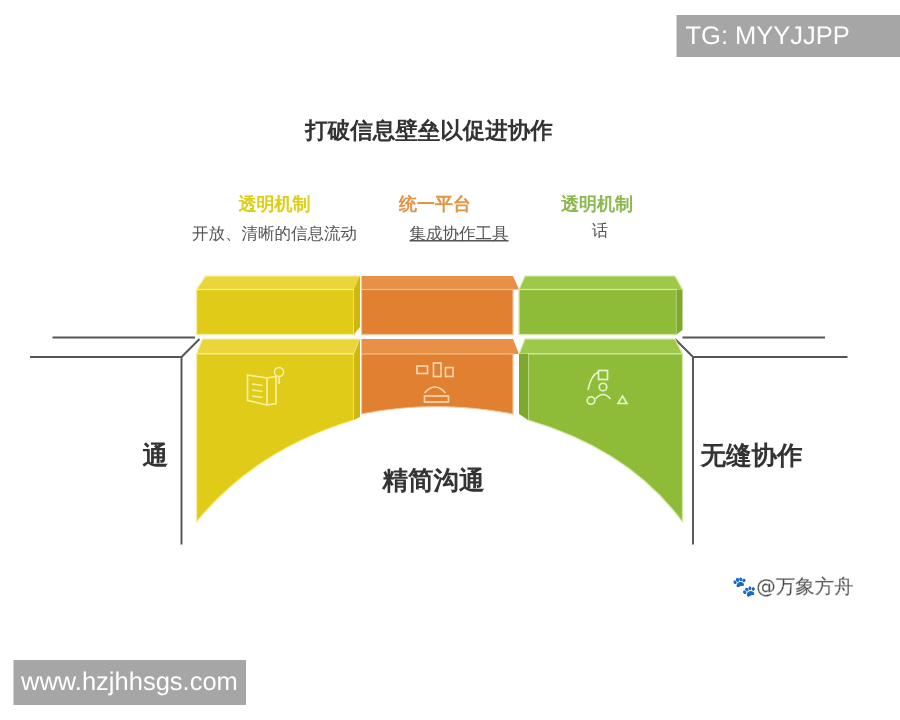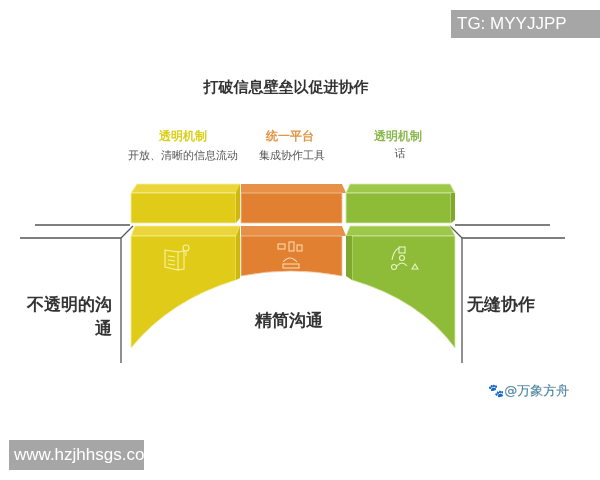--- a/index.html
+++ b/index.html
@@ -16,40 +16,40 @@
     .col-head { font-size: 12px; font-weight: bold; text-align: center; width: 120px; }
     .col-desc { font-size: 11px; color: #555555; text-align: center; line-height: 12px; }
     .side-label { font-size: 17px; font-weight: bold; color: #333333; line-height: 24px; }
     .center-label { font-size: 17px; font-weight: bold; color: #333333; }
     .watermark-tg {
       left: 451px; top: 10px; width: 155px; height: 28px;
       background: #a6a6a6; color: #ffffff; font-family: "Liberation Sans", sans-serif;
       font-size: 17px; line-height: 28px; padding-left: 6px; box-sizing: border-box;
     }
     .watermark-url {
-      left: 9px; top: 440px; width: 135px; height: 30px;
+      left: 9px; top: 440px; width: 155px; height: 30px;
       background: #a6a6a6; color: #ffffff; font-family: "Liberation Sans", sans-serif;
       font-size: 17px; line-height: 30px; padding-left: 5px; box-sizing: border-box;
     }
     .credit {
-      left: 488px; top: 382px; font-size: 13px; color: #0369a1;
+      left: 488px; top: 382px; font-size: 13px; color: #404040;
       -webkit-text-stroke: 0.3px #bbbbbb;
     }
   </style>
 </head>
 <body>
 
 <div class="abs title">打破信息壁垒以促进协作</div>
 
 <div class="abs col-head" style="left:123px; top:128px; color:#dccf1a;">透明机制</div>
 <div class="abs col-head" style="left:230px; top:128px; color:#e29445;">统一平台</div>
 <div class="abs col-head" style="left:338px; top:128px; color:#8cb850;">透明机制</div>
 
 <div class="abs col-desc" style="left:123px; top:150px; width:120px;">开放、清晰的信息流动</div>
-<div class="abs col-desc" style="left:232px; top:150px; width:120px;">集成协作工具</div>
+<div class="abs col-desc" style="left:246px; top:150px; width:120px;text-decoration:underline;">集成协作工具</div>
 <div class="abs col-desc" style="left:350px; top:148px; width:100px;">
   <div>话</div>
 </div>
 
 <svg class="abs" style="left:0; top:0;" width="600" height="480">
 
   <g stroke="#555555" stroke-width="1.3" fill="none">
     <line x1="35" y1="225" x2="130" y2="225"></line>
     <line x1="20" y1="238" x2="121" y2="238"></line>
     <line x1="121" y1="238" x2="133" y2="226"></line>
@@ -112,21 +112,20 @@
     <rect x="399" y="247" width="6" height="6"></rect>
     <circle cx="402" cy="258" r="2.5"></circle>
     <path d="M397,266 Q402,260 407,266"></path>
     <circle cx="394" cy="267" r="2.5"></circle>
     <polygon points="412,269 415,264 418,269"></polygon>
     <path d="M392,260 Q394,250 399,248"></path>
   </g>
 </svg>
 
 <div class="abs side-label" style="left:22px; top:292px; width:90px; text-align:right;">
-  <div>不透明的沟</div>
   <div>通</div>
 </div>
 <div class="abs center-label" style="left:255px; top:309px;">精简沟通</div>
 <div class="abs side-label" style="left:467px; top:292px;">无缝协作</div>
 
 <div class="abs credit">🐾@万象方舟</div>
 
 <div class="abs watermark-tg">TG: MYYJJPP</div>
 <div class="abs watermark-url">www.hzjhhsgs.com</div>
 

